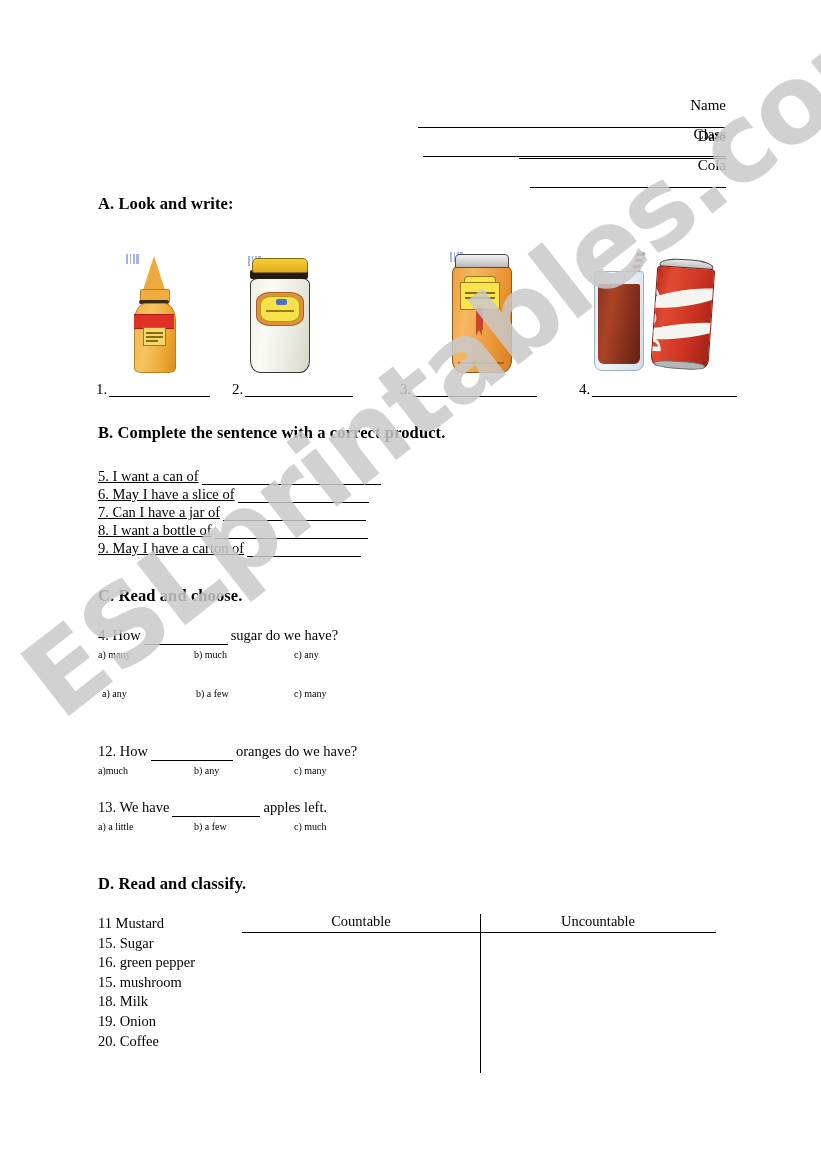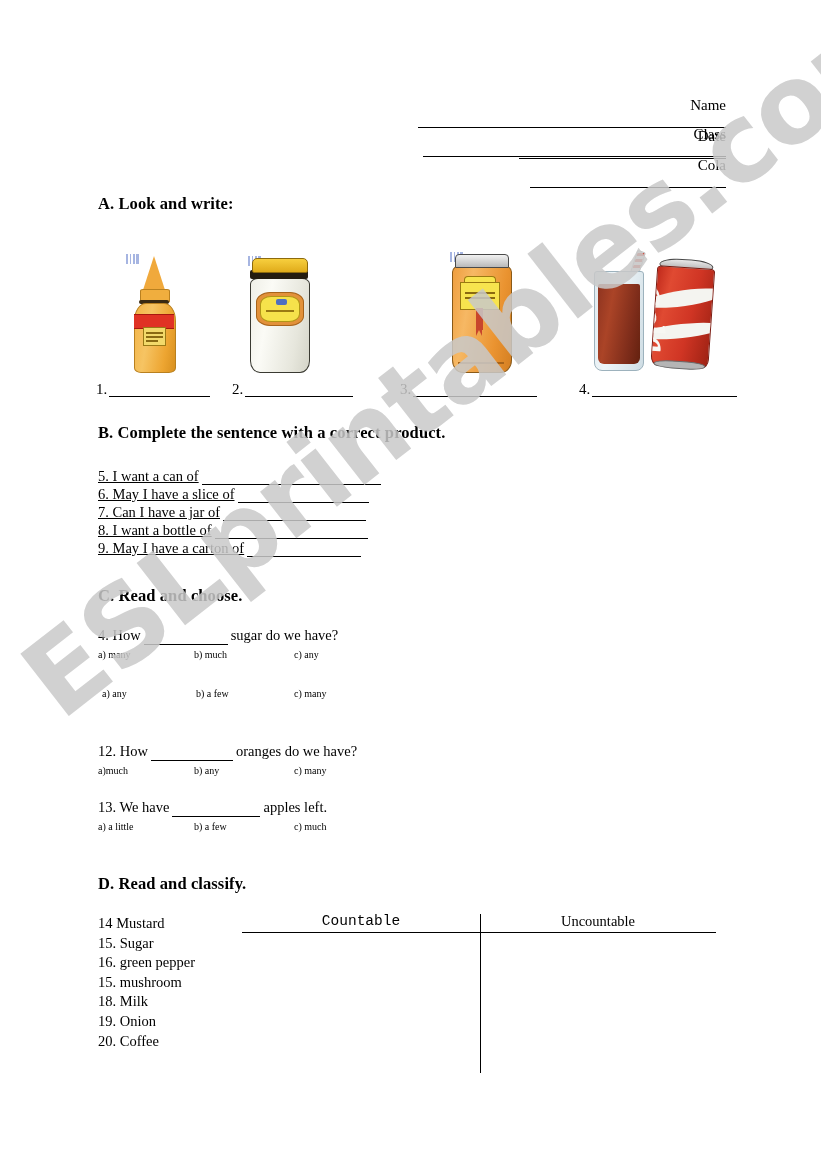--- a/index.html
+++ b/index.html
@@ -456,21 +456,21 @@
     height: 162px;
   }
   .dtable .col-head {
     position: absolute;
     top: 0;
     font-size: 14.5px;
     line-height: 18px;
     text-align: center;
     white-space: nowrap;
   }
-  .dtable .col-head.countable   { left: 0;    width: 238px; font-family: Liberation Mono, monospace; }
+  .dtable .col-head.countable   { left: 0;    width: 238px; }
   .dtable .col-head.uncountable { left: 238px; width: 236px; }
   .dtable .hline {
     position: absolute;
     left: 0; top: 20px;
     width: 474px;
     border-top: 1.2px solid #000;
   }
   .dtable .vline {
     position: absolute;
     left: 238px; top: 2px;
@@ -654,21 +654,21 @@
     <div class="cq-opts">
       <span class="cq-opt opt-a">a) a little</span>
       <span class="cq-opt opt-b">b) a few</span>
       <span class="cq-opt opt-c wide">c) much</span>
     </div>
   </div>
 
   <div class="section-heading" id="heading-d">D. Read and classify.</div>
 
   <div class="dlist">
-    <div>14 Mustard</div>
+    <div>11 Mustard</div>
     <div>15. Sugar</div>
     <div>16. green pepper</div>
     <div>15. mushroom</div>
     <div>18. Milk</div>
     <div>19. Onion</div>
     <div>20. Coffee</div>
   </div>
 
   <div class="dtable">
     <div class="col-head countable">Countable</div>

